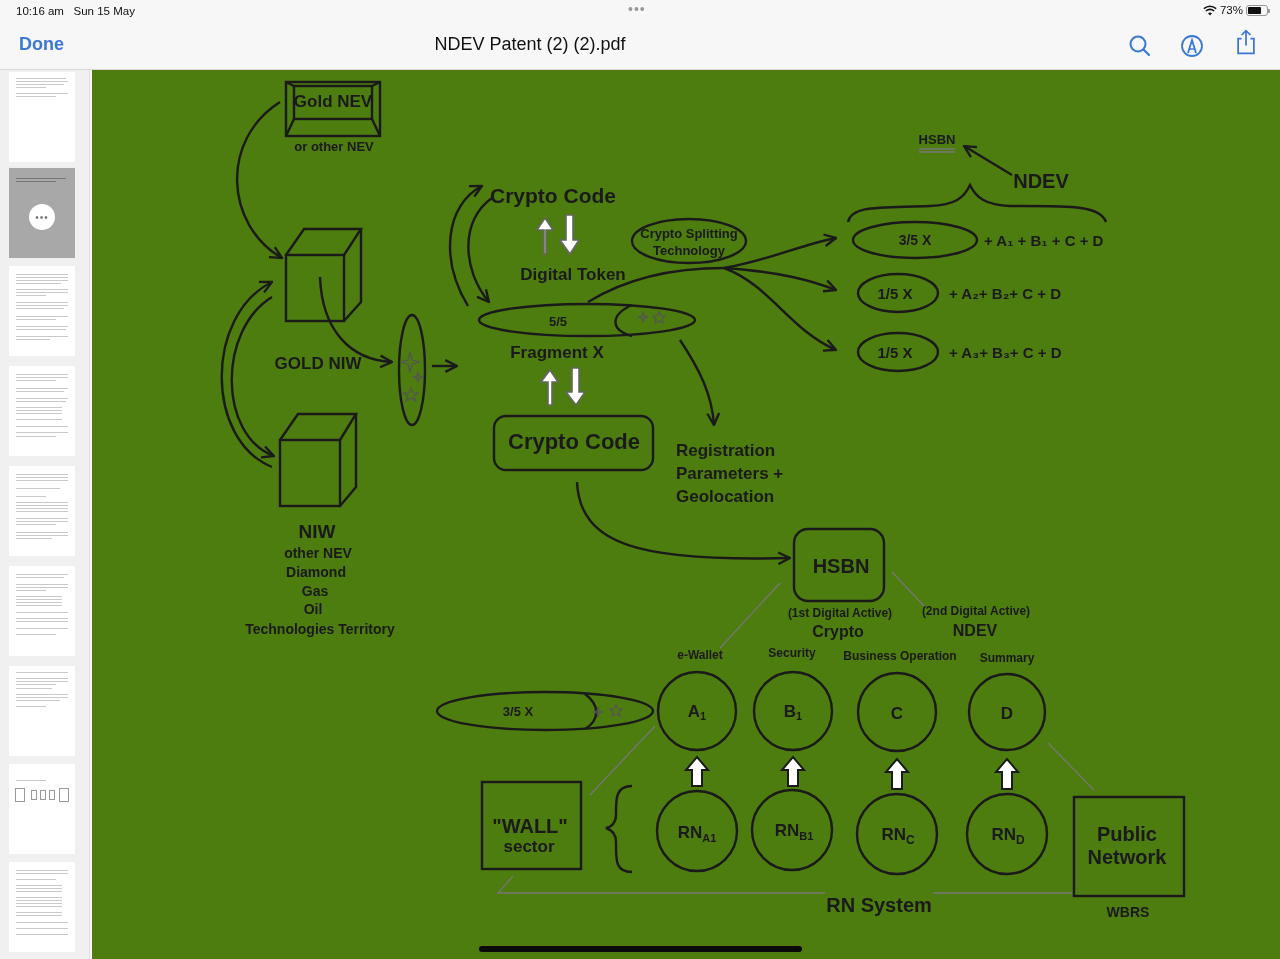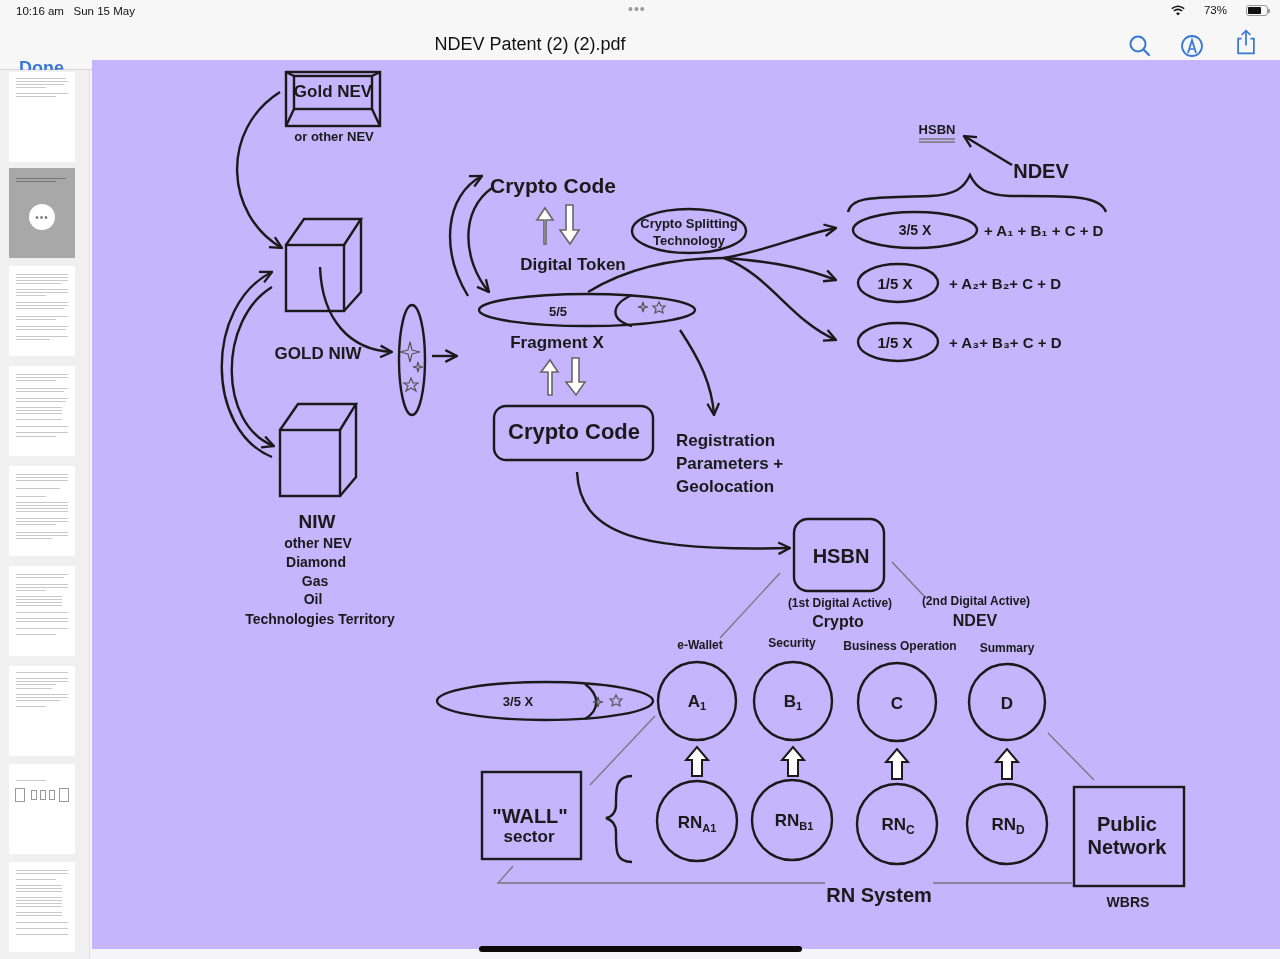--- a/index.html
+++ b/index.html
@@ -1,33 +1,33 @@
 <!DOCTYPE html>
 <html><head>
 <meta charset="utf-8">
 <style>
   * { box-sizing: border-box; margin: 0; padding: 0; }
   html, body { width: 1280px; height: 959px; overflow: hidden; background: #f5f5f7; font-family: "Liberation Sans", sans-serif; }
   .statusbar { position: absolute; left: 0; top: 0; width: 1280px; height: 22px; background: #f7f7f7; font-size: 11.5px; color: #111; padding-left: 28px; }
   .status-time { position: absolute; left: 16px; top: 5px; }
   .status-dots { position: absolute; left: 628px; top: 1px; font-size: 14px; letter-spacing: 1px; color: #9a9a9a; }
-  .status-right { position: absolute; right: 12px; top: 4px; display: flex; align-items: center; gap: 19px; }
+  .status-right { position: absolute; right: 12px; top: 4px; display: flex; align-items: center; gap: 3px; }
   .battery { width: 22px; height: 11px; border: 1px solid #999; border-radius: 3px; padding: 1px; position: relative; }
   .battery-fill { height: 100%; background: #111; border-radius: 1px; }
   .battery::after { content: ""; position: absolute; right: -3px; top: 3px; width: 2px; height: 4px; background: #999; border-radius: 0 1px 1px 0; }
   .navbar { position: absolute; left: 0; top: 22px; width: 1280px; height: 48px; background: #f7f7f7; border-bottom: 1px solid #d8d8d8; }
-  .done-btn { position: absolute; left: 19px; top: 12px; font-size: 18px; color: #3a78d4; font-weight: bold; cursor: pointer; margin-top: 24px; }
+  .done-btn { position: absolute; left: 19px; top: 12px; font-size: 18px; color: #3a78d4; font-weight: bold; cursor: pointer; }
   .doc-title { position: absolute; left: 0; width: 1060px; top: 12px; text-align: center; font-size: 18px; color: #111; }
   .nav-icon { position: absolute; top: 10px; width: 28px; height: 28px; cursor: pointer; }
   .sidebar { position: absolute; left: 0; top: 70px; width: 90px; height: 889px; background: #f0f0f0; border-right: 1px solid #e0e0e0; overflow: hidden; }
   .thumb { position: absolute; left: 9px; width: 66px; height: 90px; background: #fff; cursor: pointer; }
   .thumb.selected { background: #a8a8a8; }
   .thumb .line { position: absolute; left: 7px; height: 1px; background: #c9c9c9; }
   .thumb-more { position: absolute; left: 20px; top: 36px; width: 26px; height: 26px; border-radius: 50%; background: #fff; display: flex; align-items: center; justify-content: center; font-size: 10px; letter-spacing: 1px; color: #777; }
-  .page { position: absolute; left: 92px; top: 60px; width: 1188px; height: 889px; background: #c4b5fd; }
+  .page { position: absolute; left: 92px; top: 70px; width: 1188px; height: 889px; background: #4d7c0f; }
   .diagram { position: absolute; left: 0; top: 0; }
   .diagram text { font-family: "Liberation Sans", sans-serif; font-weight: bold; fill: #1a1a1a; }
   .home-indicator { position: absolute; left: 479px; top: 946px; width: 323px; height: 6px; background: #0a0a0a; border-radius: 3px; }
 </style>
 </head>
 <body>
 
 <div class="statusbar">
   <span class="status-time"><span>10:16 am</span>&nbsp;&nbsp;&nbsp;<span>Sun 15 May</span></span>
   <span class="status-dots">•••</span>

